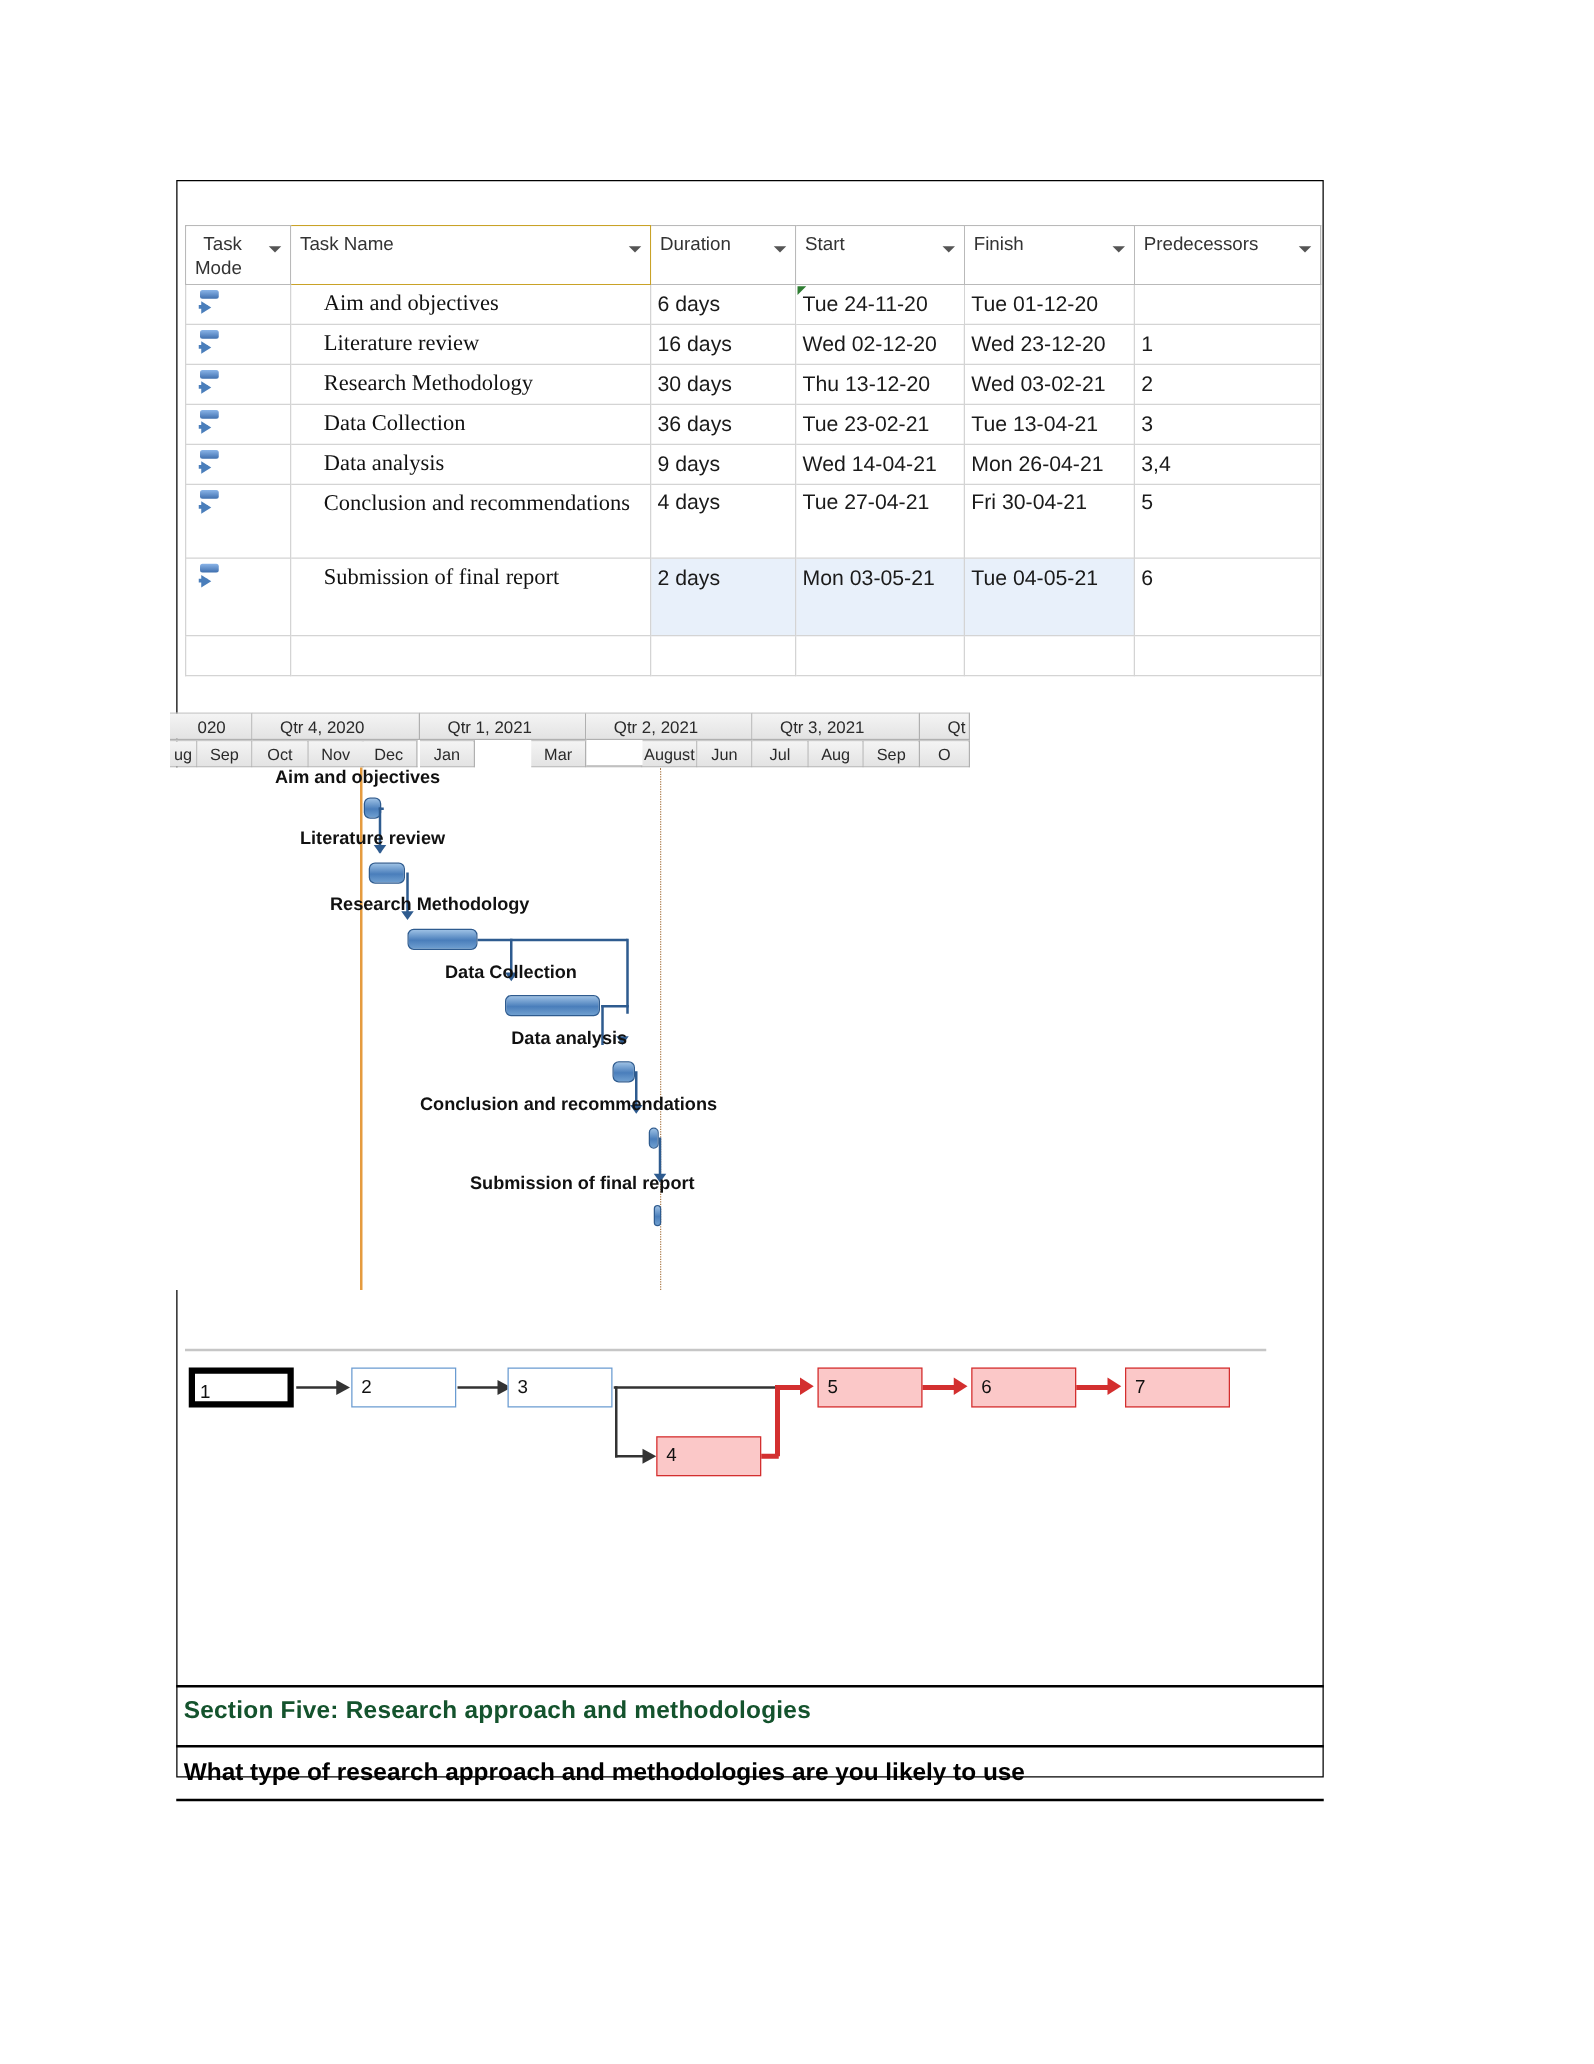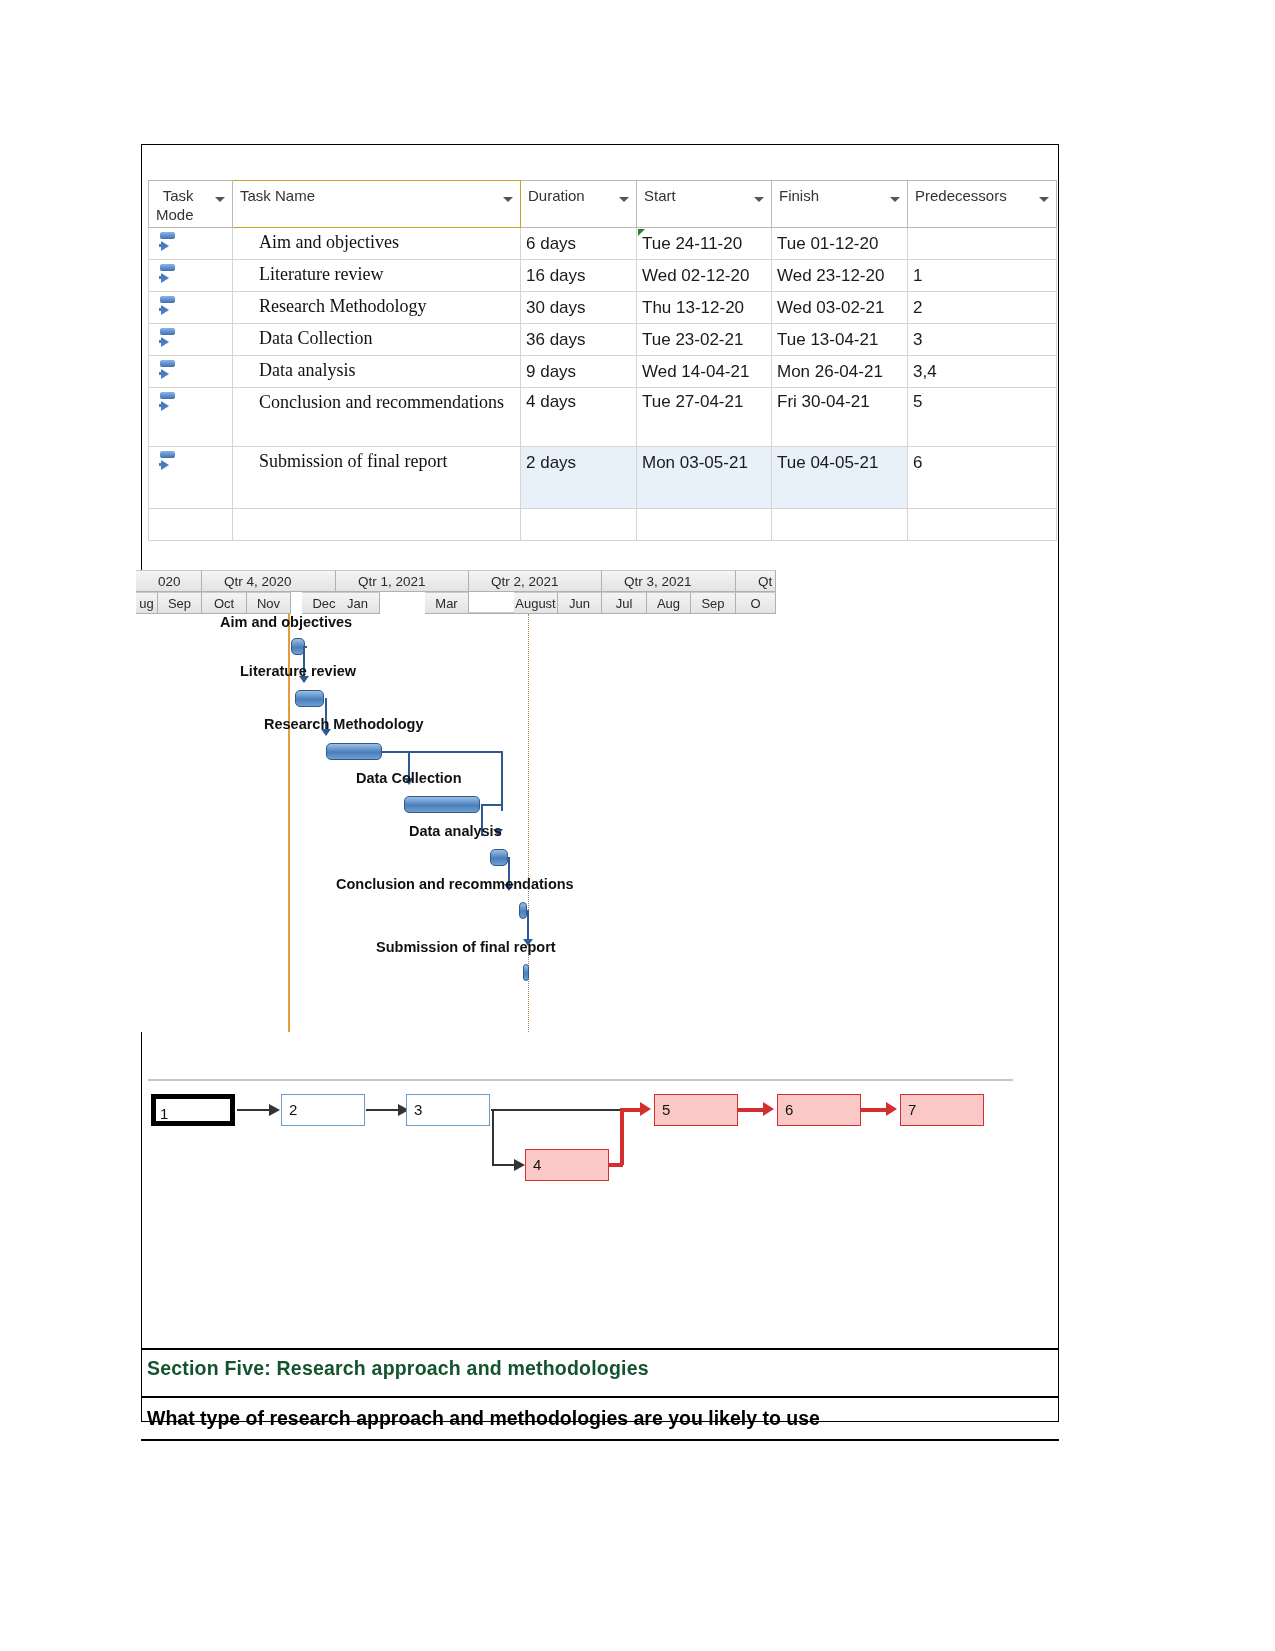--- a/index.html
+++ b/index.html
@@ -448,21 +448,21 @@
       <div class="tl-cell" style="left: 200px; width: 133px;">Qtr 1, 2021</div>
       <div class="tl-cell" style="left: 333px; width: 133px;">Qtr 2, 2021</div>
       <div class="tl-cell" style="left: 466px; width: 134px;">Qtr 3, 2021</div>
       <div class="tl-cell" style="left: 600px; width: 40px;">Qt</div>
     </div>
   <div class="tl-row tl-mon" id="tl-months">
       <div class="tl-cell mon" style="left: 0px; width: 22px;">ug</div>
       <div class="tl-cell mon" style="left: 22px; width: 44px;">Sep</div>
       <div class="tl-cell mon" style="left: 66px; width: 45px;">Oct</div>
       <div class="tl-cell mon" style="left: 111px; width: 44px;">Nov</div>
-      <div class="tl-cell mon" style="left: 166px; width: 45px; text-align: center;">Dec</div>
+      <div class="tl-cell mon" style="left: 153px; width: 45px; text-align: center;">Dec</div>
       <div class="tl-cell mon" style="left: 200px; width: 44px;">Jan</div>
       <div class="tl-cell mon" style="left: 244px; width: 45px; margin-top: 34px;">Feb</div>
       <div class="tl-cell mon" style="left: 289px; width: 44px;">Mar</div>
       <div class="tl-cell mon" style="left: 333px; width: 45px; margin-top: 20px;">Apr</div>
       <div class="tl-cell mon" style="left: 378px; width: 44px;">August</div>
       <div class="tl-cell mon" style="left: 422px; width: 44px;">Jun</div>
       <div class="tl-cell mon" style="left: 466px; width: 45px;">Jul</div>
       <div class="tl-cell mon" style="left: 511px; width: 44px;">Aug</div>
       <div class="tl-cell mon" style="left: 555px; width: 45px;">Sep</div>
       <div class="tl-cell mon" style="left: 600px; width: 40px;">O</div>

